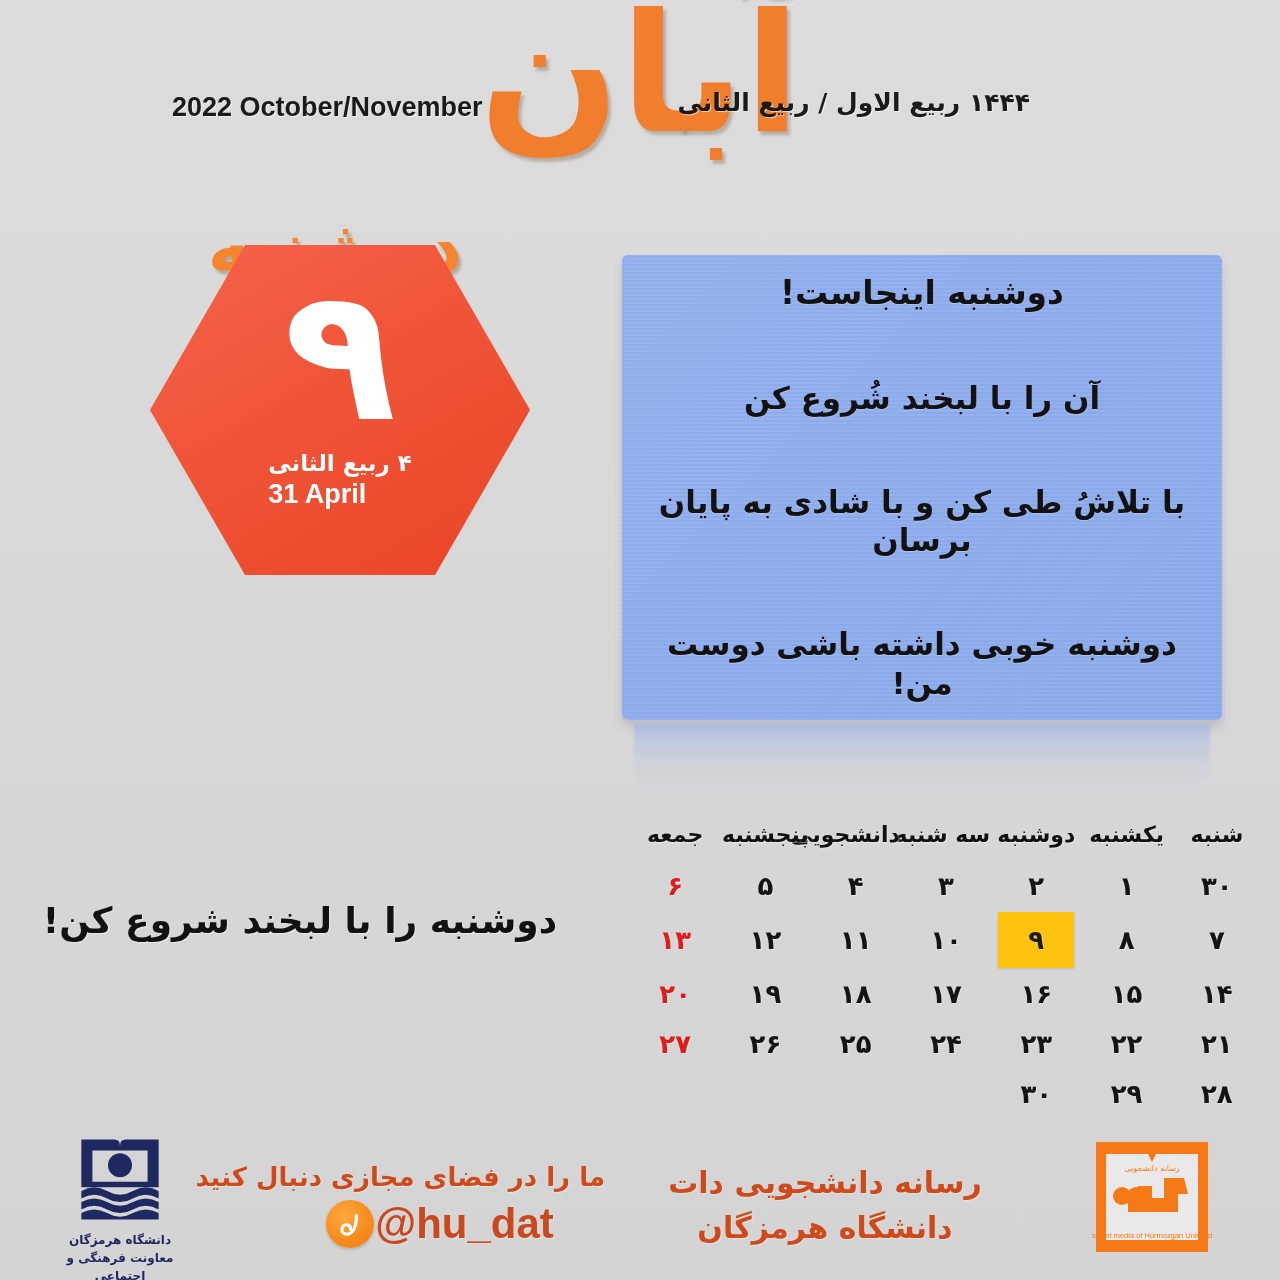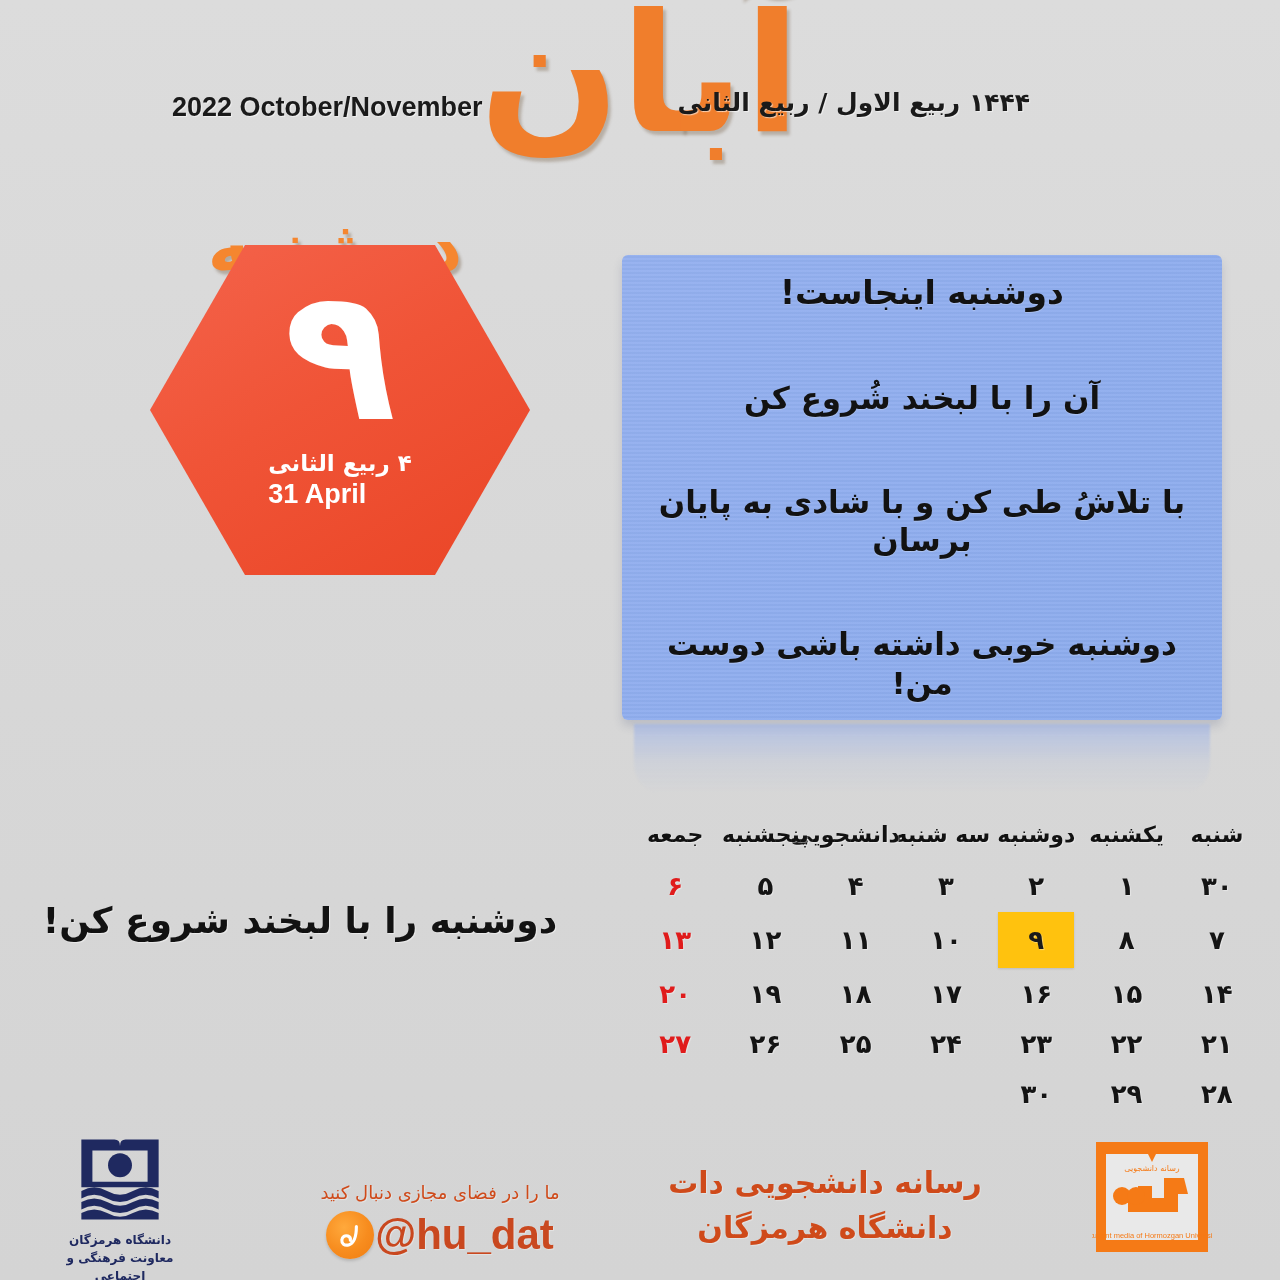--- a/index.html
+++ b/index.html
@@ -139,24 +139,23 @@
   .uni-logo{position:absolute;left:50px;top:14px;width:140px;text-align:center;}
   .uni-mark{width:92px;height:92px;margin:0 auto;}
   .uni-caption{
     margin-top:5px;font-size:12px;font-weight:bold;color:#1f2960;line-height:1.5;
   }
 
   .follow{
     position:absolute;left:275px;top:42px;width:330px;text-align:center;
   }
   .follow-text{
-    font-size:18px;font-weight:normal;color:#cf4a1a;
+    font-size:26px;font-weight:bold;color:#cf4a1a;
     text-shadow:1px 1px 1px rgba(255,255,255,.4);
     white-space:nowrap;
-    margin-top:20px;
   }
   .handle-row{
     margin-top:8px;display:flex;align-items:center;justify-content:center;gap:1px;direction:ltr;
   }
   .eitaa-badge{
     width:48px;height:48px;border-radius:50%;
     background:radial-gradient(circle at 38% 34%,#ffa93c 0%,#f78c1e 55%,#ef7d12 100%);
     display:flex;align-items:center;justify-content:center;
     box-shadow:0 2px 3px rgba(0,0,0,.15);
   }

